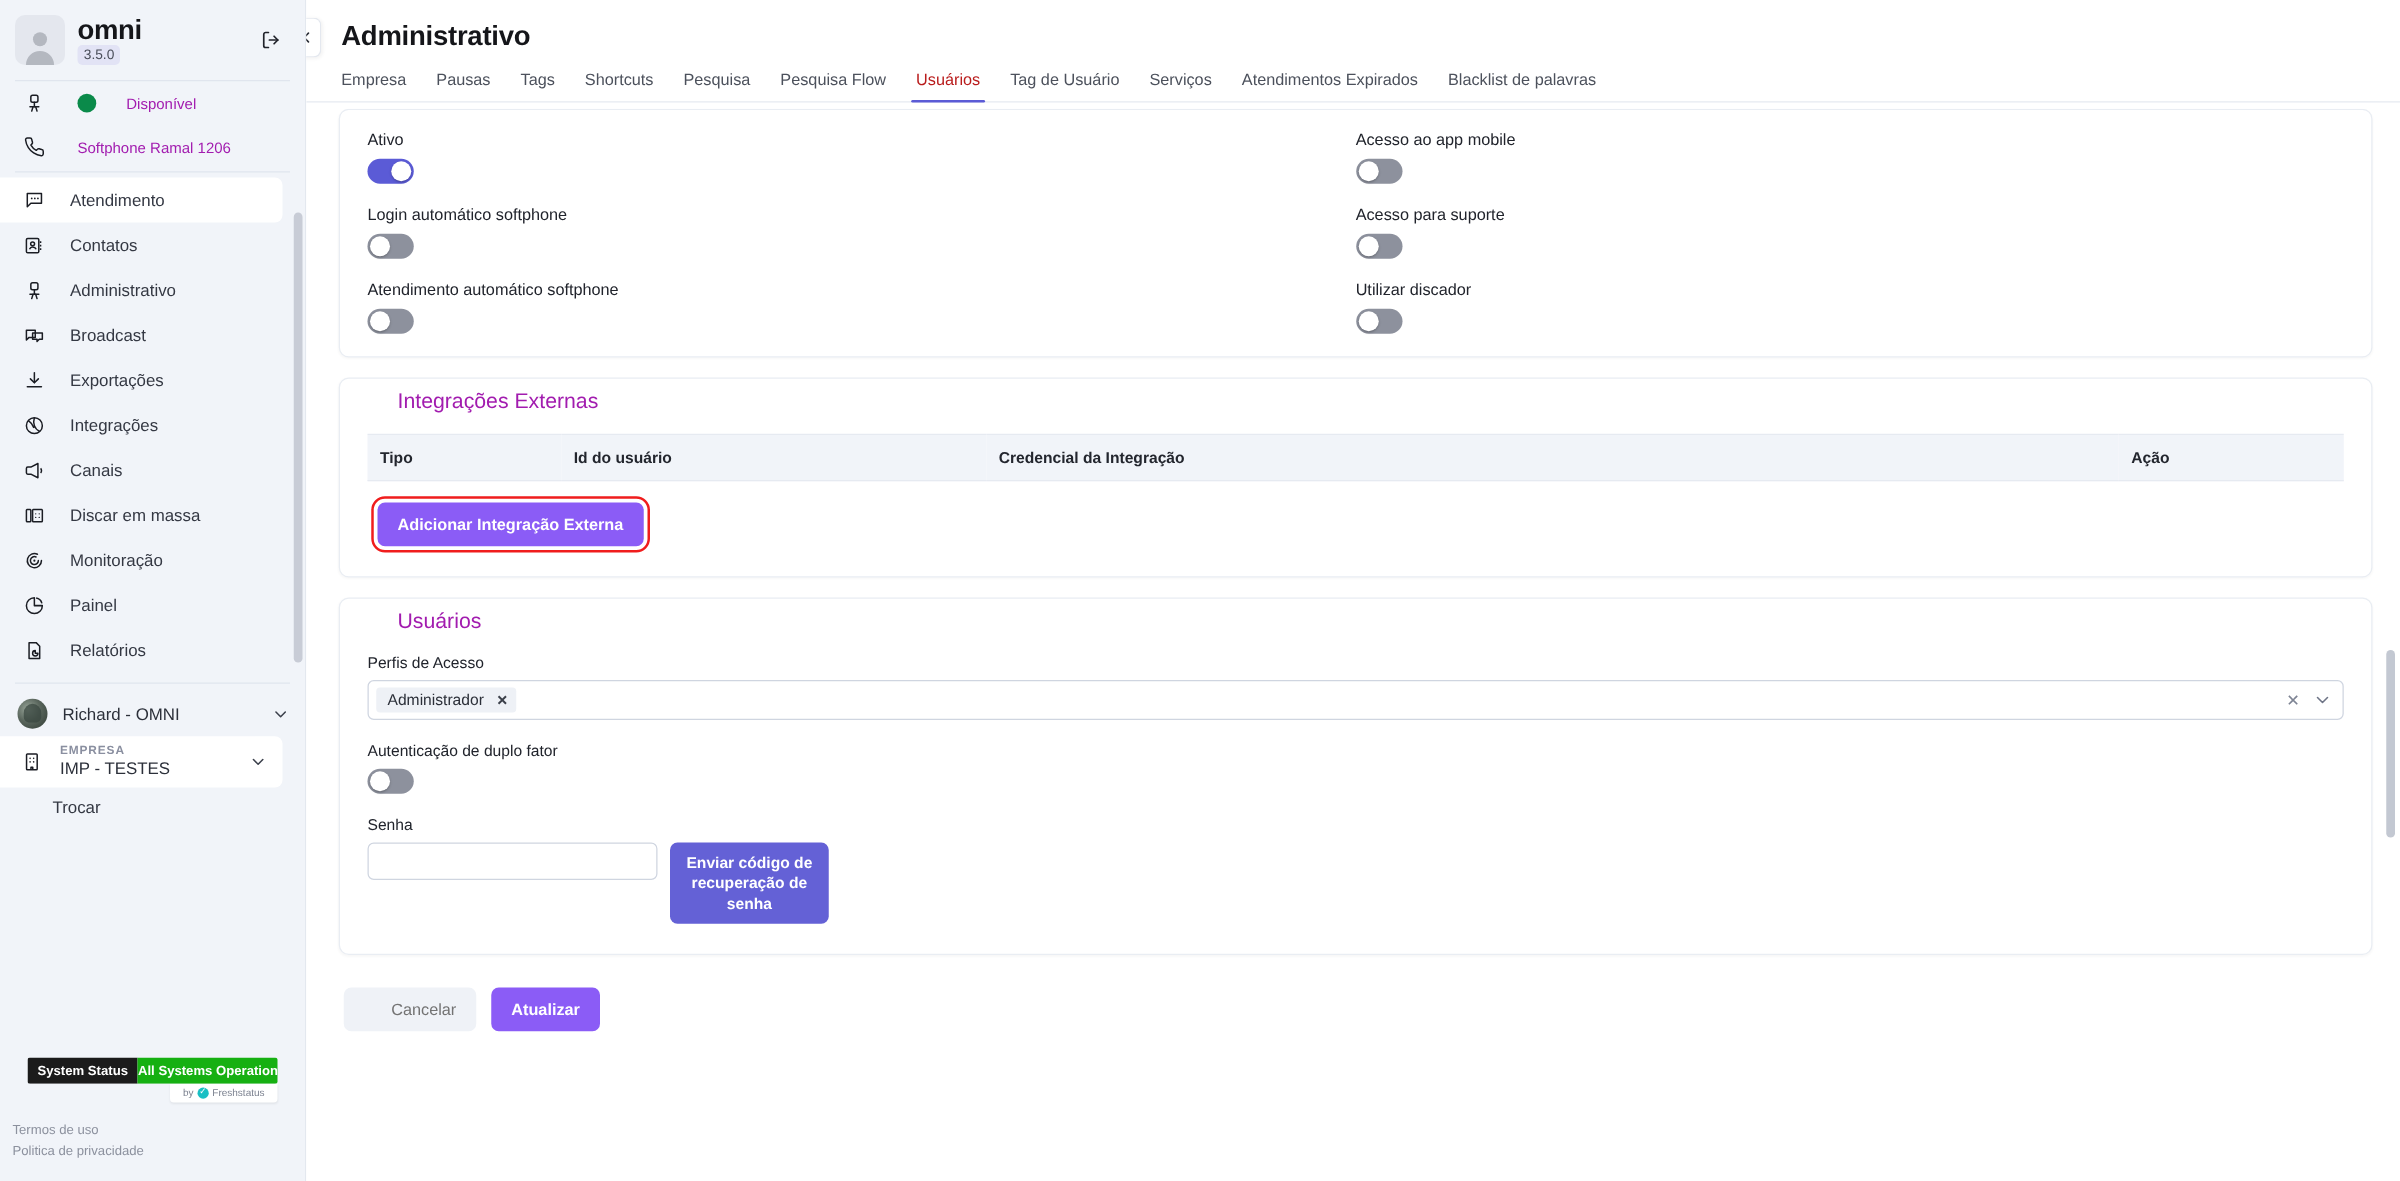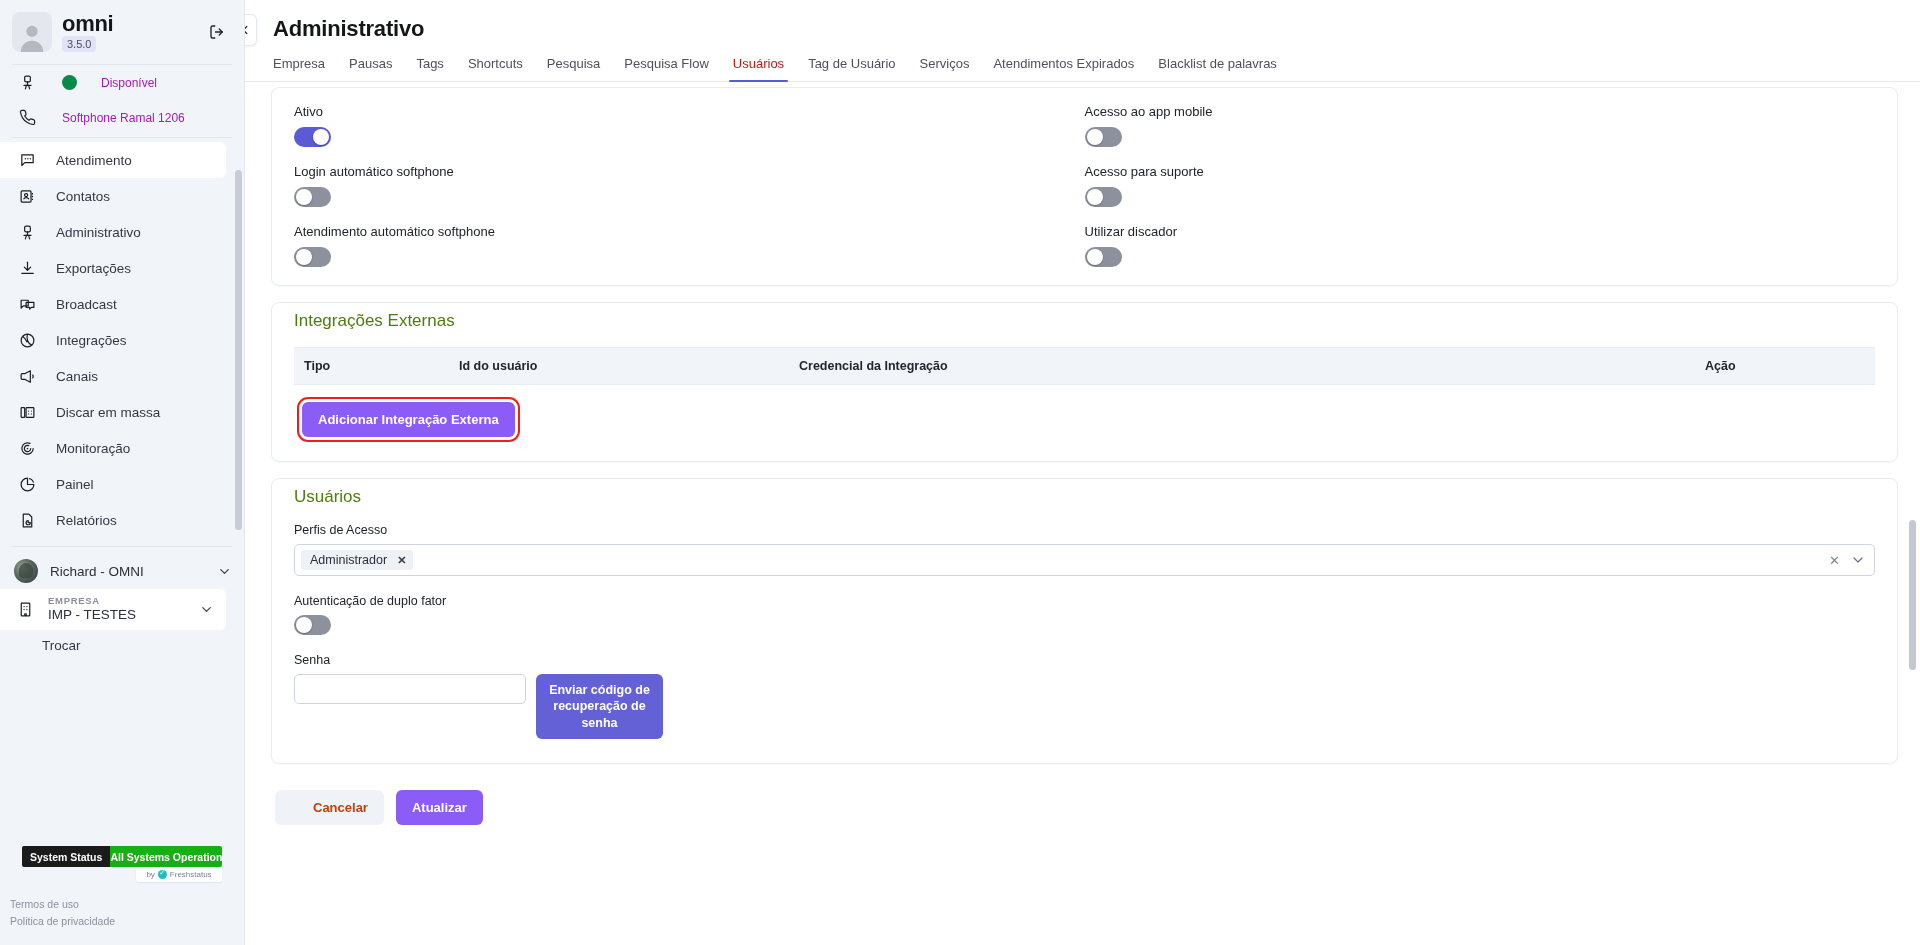--- a/index.html
+++ b/index.html
@@ -161,35 +161,35 @@
     background: #8d919d; transition: background .15s;
   }
   .toggle.on { background: #5b5bd6; }
   .toggle .knob {
     position: absolute; top: 2px; left: 2px; width: 16px; height: 16px;
     border-radius: 50%; background: #ffffff; box-shadow: 0 1px 2px rgba(0,0,0,.25);
     transition: left .15s;
   }
   .toggle.on .knob { left: 19px; }
 
-  .card-heading { font-size: 17px; color: #4d7c0f; margin-bottom: 16px; font-weight: 400; }
+  .card-heading { font-size: 17px; color: #a21caf; margin-bottom: 16px; font-weight: 400; margin-left: 24px; }
 
   .tbl { width: 100%; border-collapse: collapse; }
   .tbl thead th {
     background: #f1f4f9; font-size: 12.5px; font-weight: 700; color: #23262e;
     text-align: left; padding: 11px 10px; border-top: 1px solid #e6eaf1; border-bottom: 1px solid #e6eaf1;
   }
   .tbl thead th:first-child { padding-left: 10px; }
 
   .btn {
     border: none; border-radius: 6px; cursor: pointer; font-family: inherit;
     font-size: 13px; font-weight: 700; padding: 10px 16px;
   }
   .btn-primary { background: #8b5cf6; color: #ffffff; }
-  .btn-ghost { background: #eff2f7; color: #c2410c; font-weight: 700; padding-left: 38px; }
+  .btn-ghost { background: #eff2f7; color: #737373; font-weight: 400; padding-left: 38px; }
   .btn-highlight {
     outline: 2.5px solid #f01d1d; outline-offset: 3px; border-radius: 6px;
   }
   .add-wrap { margin-top: 17px; margin-left: 8px; display: inline-block; }
 
   .sec-label { font-size: 12.5px; color: #21242c; margin-bottom: 7px; }
   .multiselect {
     border: 1px solid #cfd5e0; border-radius: 5px; height: 32px;
     display: flex; align-items: center; padding: 0 8px 0 6px; background: #fff;
   }
@@ -307,36 +307,36 @@
             <rect x="8" y="3" width="8" height="8" rx="2"></rect>
               <path d="M12 11v5"></path>
               <path d="M7 16h10"></path>
               <path d="M9 21l1.5-5M15 21l-1.5-5"></path>
           </svg>
         </span>
         <span>Administrativo</span>
       </div>
       <div class="sb-item">
         <span class="ico">
+          <svg width="17" height="17" viewBox="0 0 24 24" fill="none" stroke="currentColor" stroke-width="1.7" stroke-linejoin="round">
+            <path d="M3 6h10v8H6l-3 3z"></path>
+              <path d="M10 9h11v7h-3.5l-2.5 2.5V16H10z"></path>
+          </svg>
+        </span>
+        <span>Broadcast</span>
+      </div>
+      <div class="sb-item">
+        <span class="ico">
           <svg width="17" height="17" viewBox="0 0 24 24" fill="none" stroke="currentColor" stroke-width="1.7" stroke-linecap="round" stroke-linejoin="round">
             <path d="M12 3v11"></path>
               <path d="M7.5 10l4.5 4.5 4.5-4.5"></path>
               <path d="M4 19h16"></path>
           </svg>
         </span>
         <span>Exportações</span>
-      </div>
-      <div class="sb-item">
-        <span class="ico">
-          <svg width="17" height="17" viewBox="0 0 24 24" fill="none" stroke="currentColor" stroke-width="1.7" stroke-linejoin="round">
-            <path d="M3 6h10v8H6l-3 3z"></path>
-              <path d="M10 9h11v7h-3.5l-2.5 2.5V16H10z"></path>
-          </svg>
-        </span>
-        <span>Broadcast</span>
       </div>
       <div class="sb-item">
         <span class="ico">
           <svg width="17" height="17" viewBox="0 0 24 24" fill="none" stroke="currentColor" stroke-width="1.7" stroke-linejoin="round">
             <circle cx="12" cy="12" r="9"></circle>
               <path d="M5 6c3 2 5 5 6.5 8.5M12 3c-1 3-1 6 0 9s3 5 6 6.5"></path>
           </svg>
         </span>
         <span>Integrações</span>
       </div>

